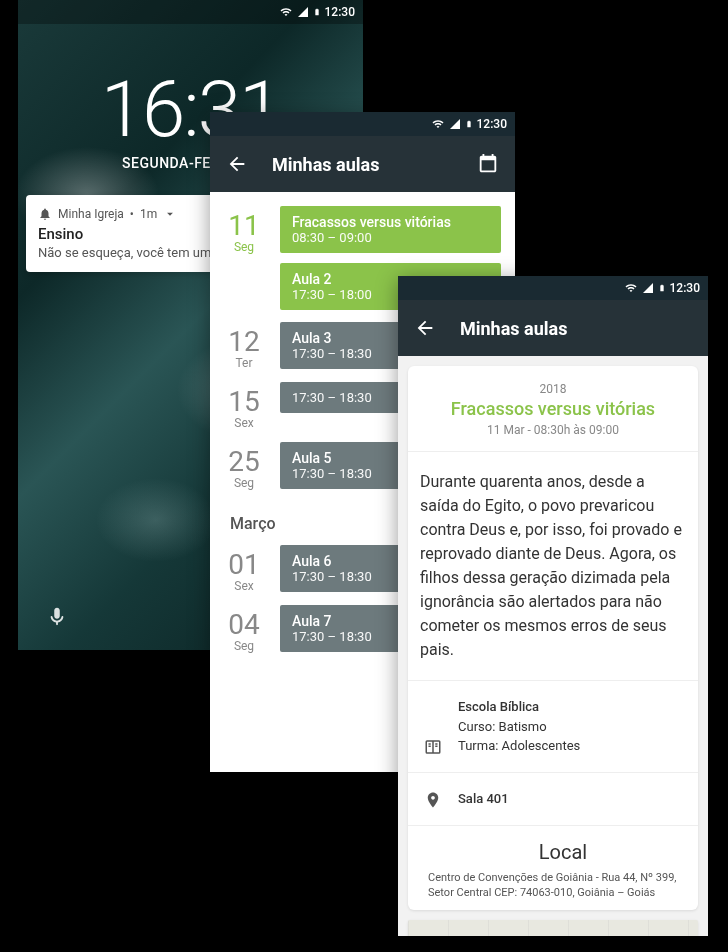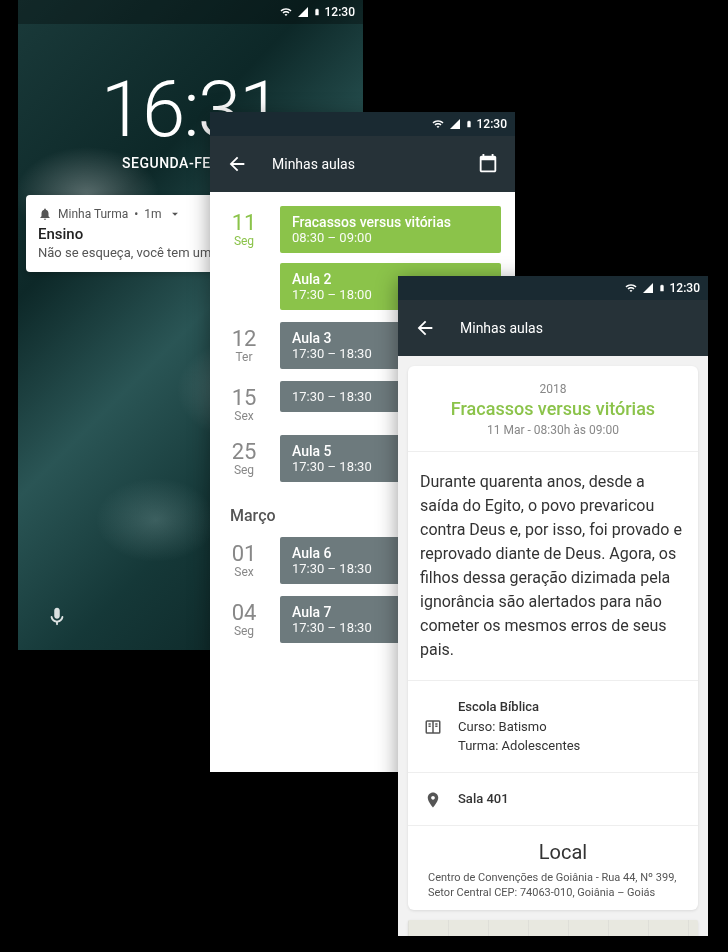--- a/index.html
+++ b/index.html
@@ -38,21 +38,21 @@
     
     .app-bar {
       height: 56px;
       background: #263238;
       color: #fff;
       display: flex;
       align-items: center;
       padding: 0 16px;
       gap: 24px;
     }
-    .app-bar .title { font-size: 14px; font-weight: 400; flex: 1; }
+    .app-bar .title { font-size: 18px; font-weight: 700; flex: 1; }
     .app-bar .icon { cursor: pointer; }
 
     
     .lock-bg {
       position: absolute;
       inset: 0;
       background: linear-gradient(135deg, #1a3a3a 0%, #0d2828 30%, #2a5555 50%, #153838 70%, #0a2020 100%);
     }
     .lock-bg::before {
       content: "";
@@ -96,21 +96,21 @@
       display: flex;
       justify-content: space-between;
       padding: 22px 28px;
       color: rgba(255,255,255,0.85);
     }
 
     
     .list-body { background: #fff; height: calc(100% - 80px); overflow: hidden; padding-top: 8px; }
     .day-row { display: flex; padding: 6px 14px 6px 14px; gap: 16px; }
     .day-label { width: 40px; text-align: center; flex-shrink: 0; padding-top: 6px; }
-    .day-num { font-size: 22px; color: #888; line-height: 1; text-align: center; }
+    .day-num { font-size: 28px; color: #888; line-height: 1; text-align: center; }
     .day-dow { font-size: 12px; color: #888; }
     .day-label.active .day-num, .day-label.active .day-dow { color: #8bc34a; }
     .day-classes { flex: 1; display: flex; flex-direction: column; gap: 10px; }
     .class-card {
       background: #6d7a7d;
       color: #fff;
       padding: 8px 12px;
       border-radius: 2px;
     }
     .class-card.green { background: #8bc34a; }
@@ -130,21 +130,21 @@
       margin: 10px;
       border-radius: 6px;
       box-shadow: 0 1px 3px rgba(0,0,0,0.1);
     }
     .detail-header { text-align: center; padding: 16px 12px 10px; }
     .detail-year { font-size: 12px; color: #888; }
     .detail-title { font-size: 18px; color: #8bc34a; font-weight: 500; margin-top: 2px; }
     .detail-datetime { font-size: 12px; color: #888; margin-top: 4px; }
     .divider { height: 1px; background: #eee; margin: 4px 0; }
     .detail-desc { padding: 14px 12px; font-size: 16px; color: #333; line-height: 1.5; }
-    .detail-row { display: flex; gap: 14px; padding: 12px 16px; align-items: center; }
+    .detail-row { display: flex; gap: 14px; padding: 12px 16px; align-items: flex-end; }
     .detail-row .ricon { width: 20px; flex-shrink: 0; color: #555; margin-top: 2px; }
     .detail-row .rcontent { font-size: 13px; color: #333; line-height: 1.5; }
     .detail-row .rtitle { font-weight: 500; }
     .local-title { text-align: center; font-size: 20px; color: #333; padding: 10px 0 6px; margin-left: 20px; }
     .local-addr { text-align: left; font-size: 11px; color: #555; padding: 0 20px 10px; line-height: 1.4; }
     .map {
       height: 130px;
       margin: 4px 10px 10px;
       background:
         linear-gradient(90deg, rgba(200,200,200,0.3) 0, rgba(200,200,200,0.3) 1px, transparent 1px) 0 0 / 40px 40px,
@@ -181,21 +181,21 @@
         </svg>
       <span>12:30</span>
     </div>
     <div class="lock-clock">16:31</div>
     <div class="lock-date">SEGUNDA-FEIRA, 11 </div>
     <div class="notif-card">
       <div class="notif-header">
         <svg width="14" height="14" viewBox="0 0 24 24" fill="#555">
             <path d="M12 22c1.1 0 2-.9 2-2h-4c0 1.1.9 2 2 2zm6-6v-5c0-3.07-1.64-5.64-4.5-6.32V4c0-.83-.67-1.5-1.5-1.5s-1.5.67-1.5 1.5v.68C7.63 5.36 6 7.92 6 11v5l-2 2v1h16v-1l-2-2z"></path>
           </svg>
-        <span>Minha Turma</span>
+        <span>Minha Igreja</span>
         <span>•</span>
         <span>1m</span>
         <svg width="14" height="14" viewBox="0 0 24 24" fill="#555">
             <path d="M7 10l5 5 5-5z"></path>
           </svg>
       </div>
       <div class="notif-title">Ensino</div>
       <div class="notif-body">Não se esqueça, você tem uma a</div>
     </div>
     <div class="lock-footer">

